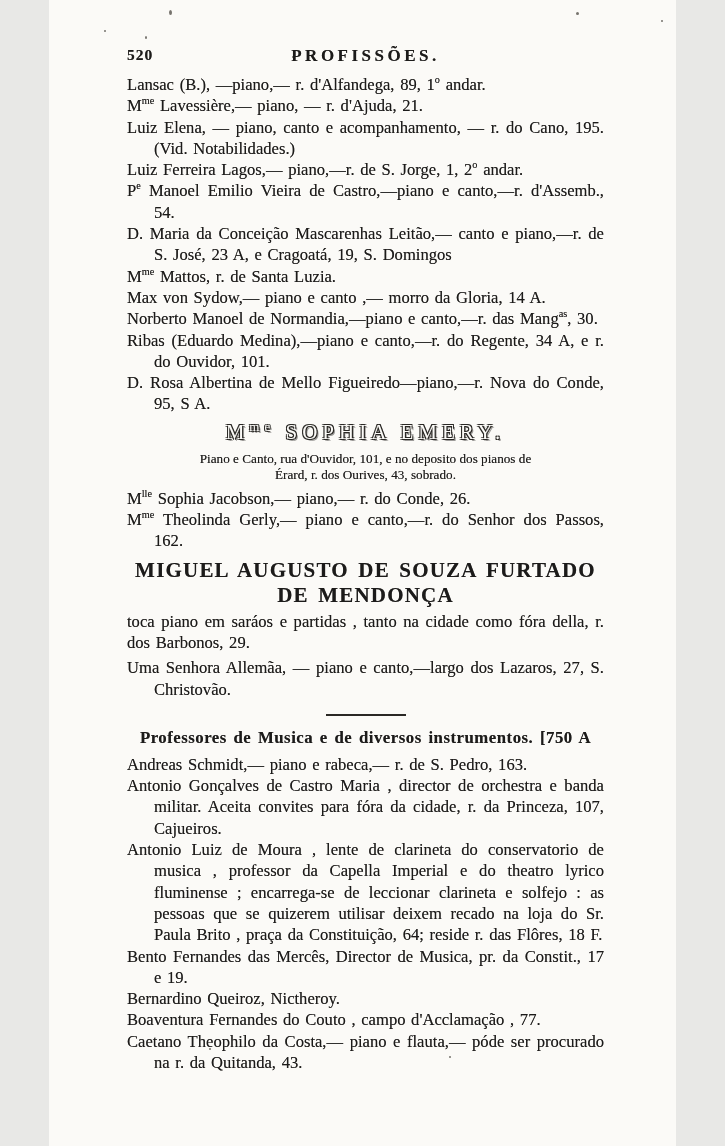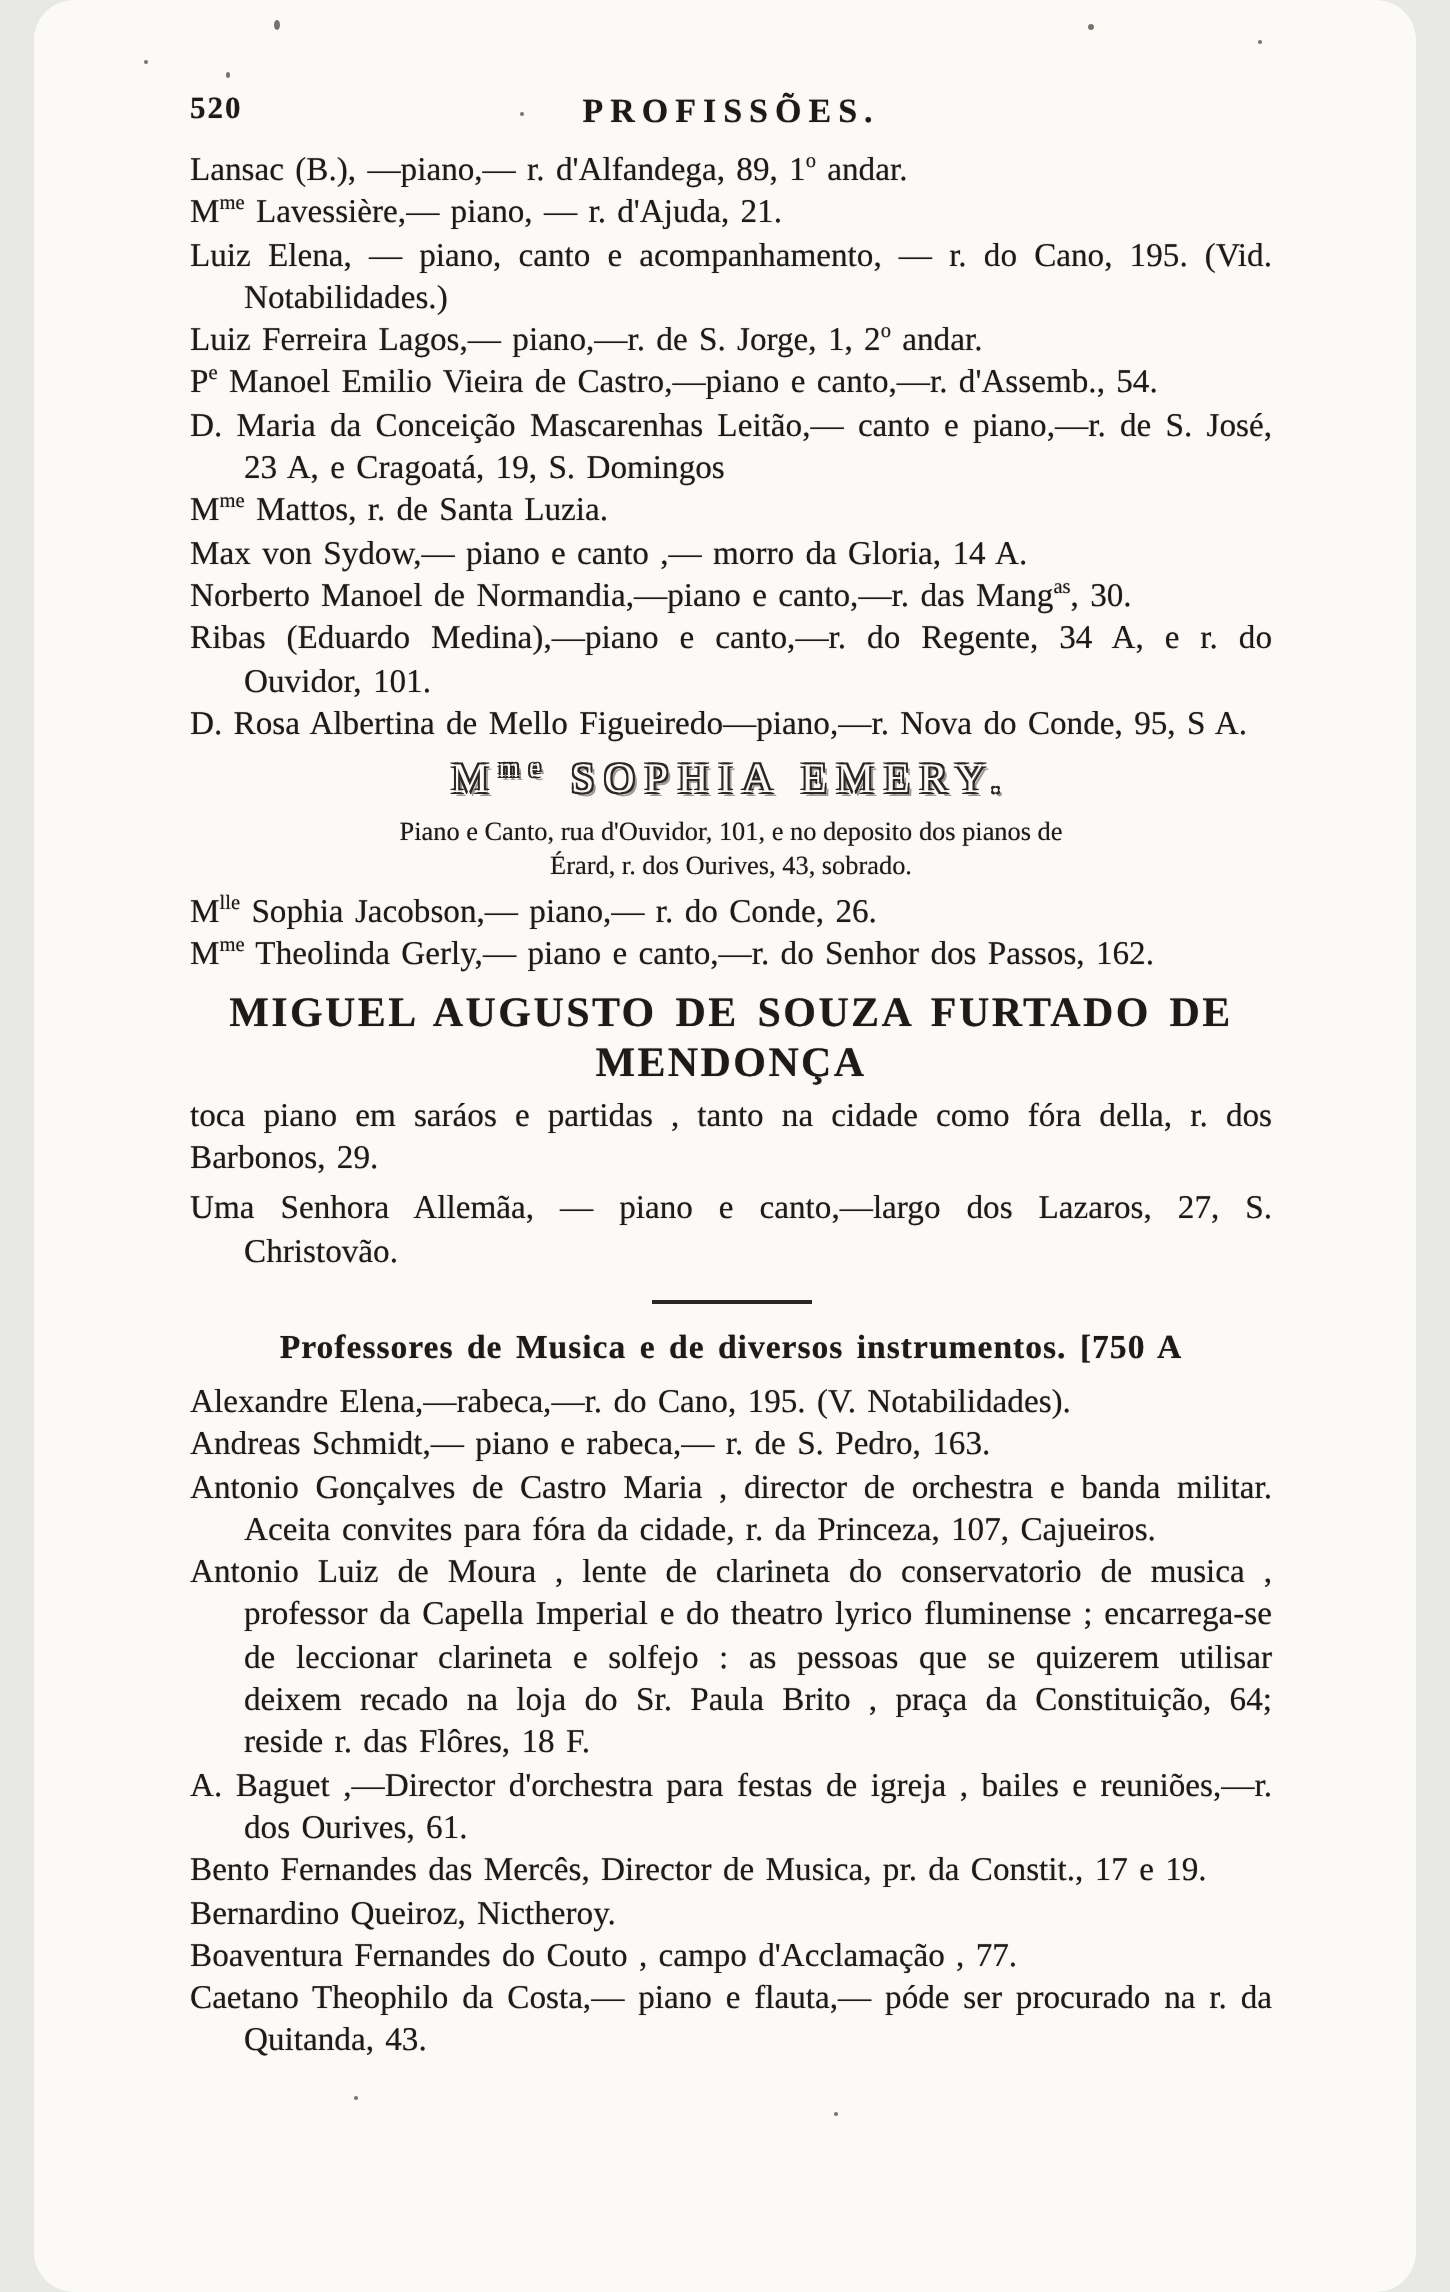--- a/index.html
+++ b/index.html
@@ -1,27 +1,26 @@
 <!DOCTYPE html>
 <html><head>
 <meta charset="utf-8">
 <style>
   html,body{margin:0;padding:0;background:#e8e8e6;}
   .page{
     position:relative;
-    width:691px;height:1146px;
+    width:627px;height:1146px;
     margin:0 auto;
     background:#fbfaf7;
     overflow:hidden;
     box-sizing:border-box;
     padding:46px 72px 0 78px;
     font-family:"Liberation Serif","DejaVu Serif",serif;
     color:#1c1b1a;
     text-shadow:0 0 .5px rgba(25,22,20,.55);
-    border-radius:20px;
   }
   sup{font-size:62%;vertical-align:super;line-height:0;}
   .page-header{position:relative;height:22px;margin-bottom:6px;}
   .page-number{
     position:absolute;left:0;top:0;
     font-weight:bold;font-size:15.5px;letter-spacing:1px;
   }
   .running-title{
     display:block;text-align:center;
     font-weight:bold;font-size:17px;letter-spacing:3.5px;
@@ -131,29 +130,27 @@
 
       <p class="entry">Uma Senhora Allemãa, — piano e canto,—largo dos Lazaros, 27, S. Christovão.</p>
     </section>
 
   <hr class="divider">
 
   <section>
     <h3 class="section-heading">Professores de Musica e de diversos instrumentos. [750 A</h3>
     <div class="entries">
 
-        <p class="entry">Alexandre Elena,—rabeca,—r. do Cano, 195. (V. Notabilidades).</p>
 
         <p class="entry">Andreas Schmidt,— piano e rabeca,— r. de S. Pedro, 163.</p>
 
         <p class="entry">Antonio Gonçalves de Castro Maria , director de orchestra e banda militar. Aceita convites para fóra da cidade, r. da Princeza, 107, Cajueiros.</p>
 
         <p class="entry">Antonio Luiz de Moura , lente de clarineta do conservatorio de musica ,  professor  da Capella Imperial e do theatro lyrico fluminense ; encarrega-se de leccionar clarineta e solfejo :  as pessoas que se quizerem utilisar deixem recado na loja do Sr. Paula Brito , praça da Constituição, 64;  reside r. das Flôres, 18 F.</p>
 
-        <p class="entry">A. Baguet ,—Director d'orchestra para festas de igreja , bailes e reuniões,—r. dos Ourives, 61.</p>
 
         <p class="entry">Bento Fernandes das Mercês, Director de Musica, pr. da Constit., 17 e 19.</p>
 
         <p class="entry">Bernardino Queiroz, Nictheroy.</p>
 
         <p class="entry">Boaventura Fernandes do Couto , campo d'Acclamação , 77.</p>
 
         <p class="entry">Caetano Theophilo da Costa,— piano e flauta,— póde ser procurado na r. da Quitanda, 43.</p>
       </div>
   </section>

